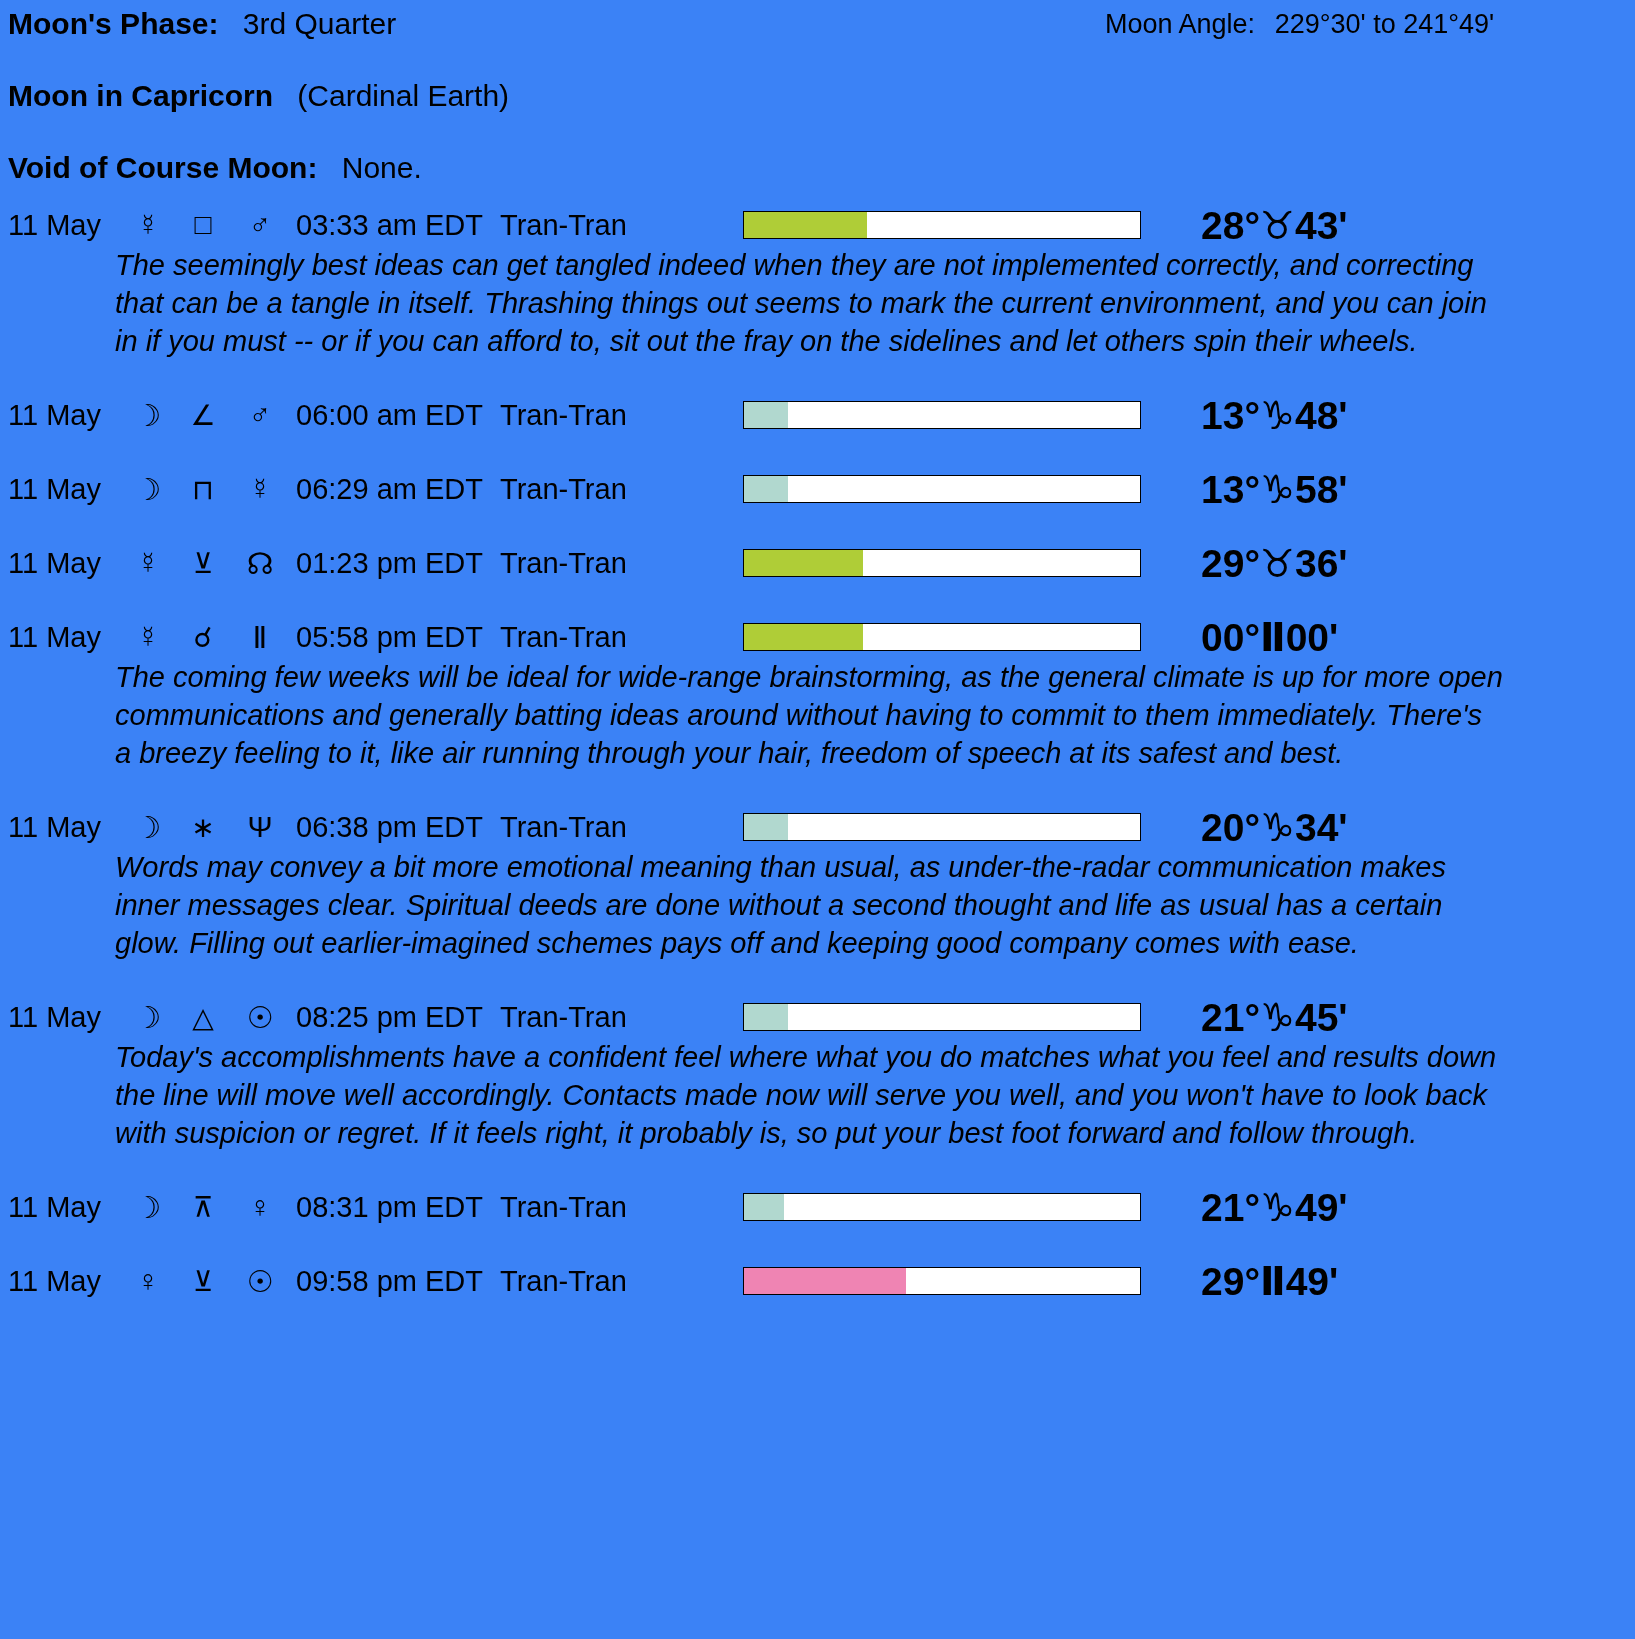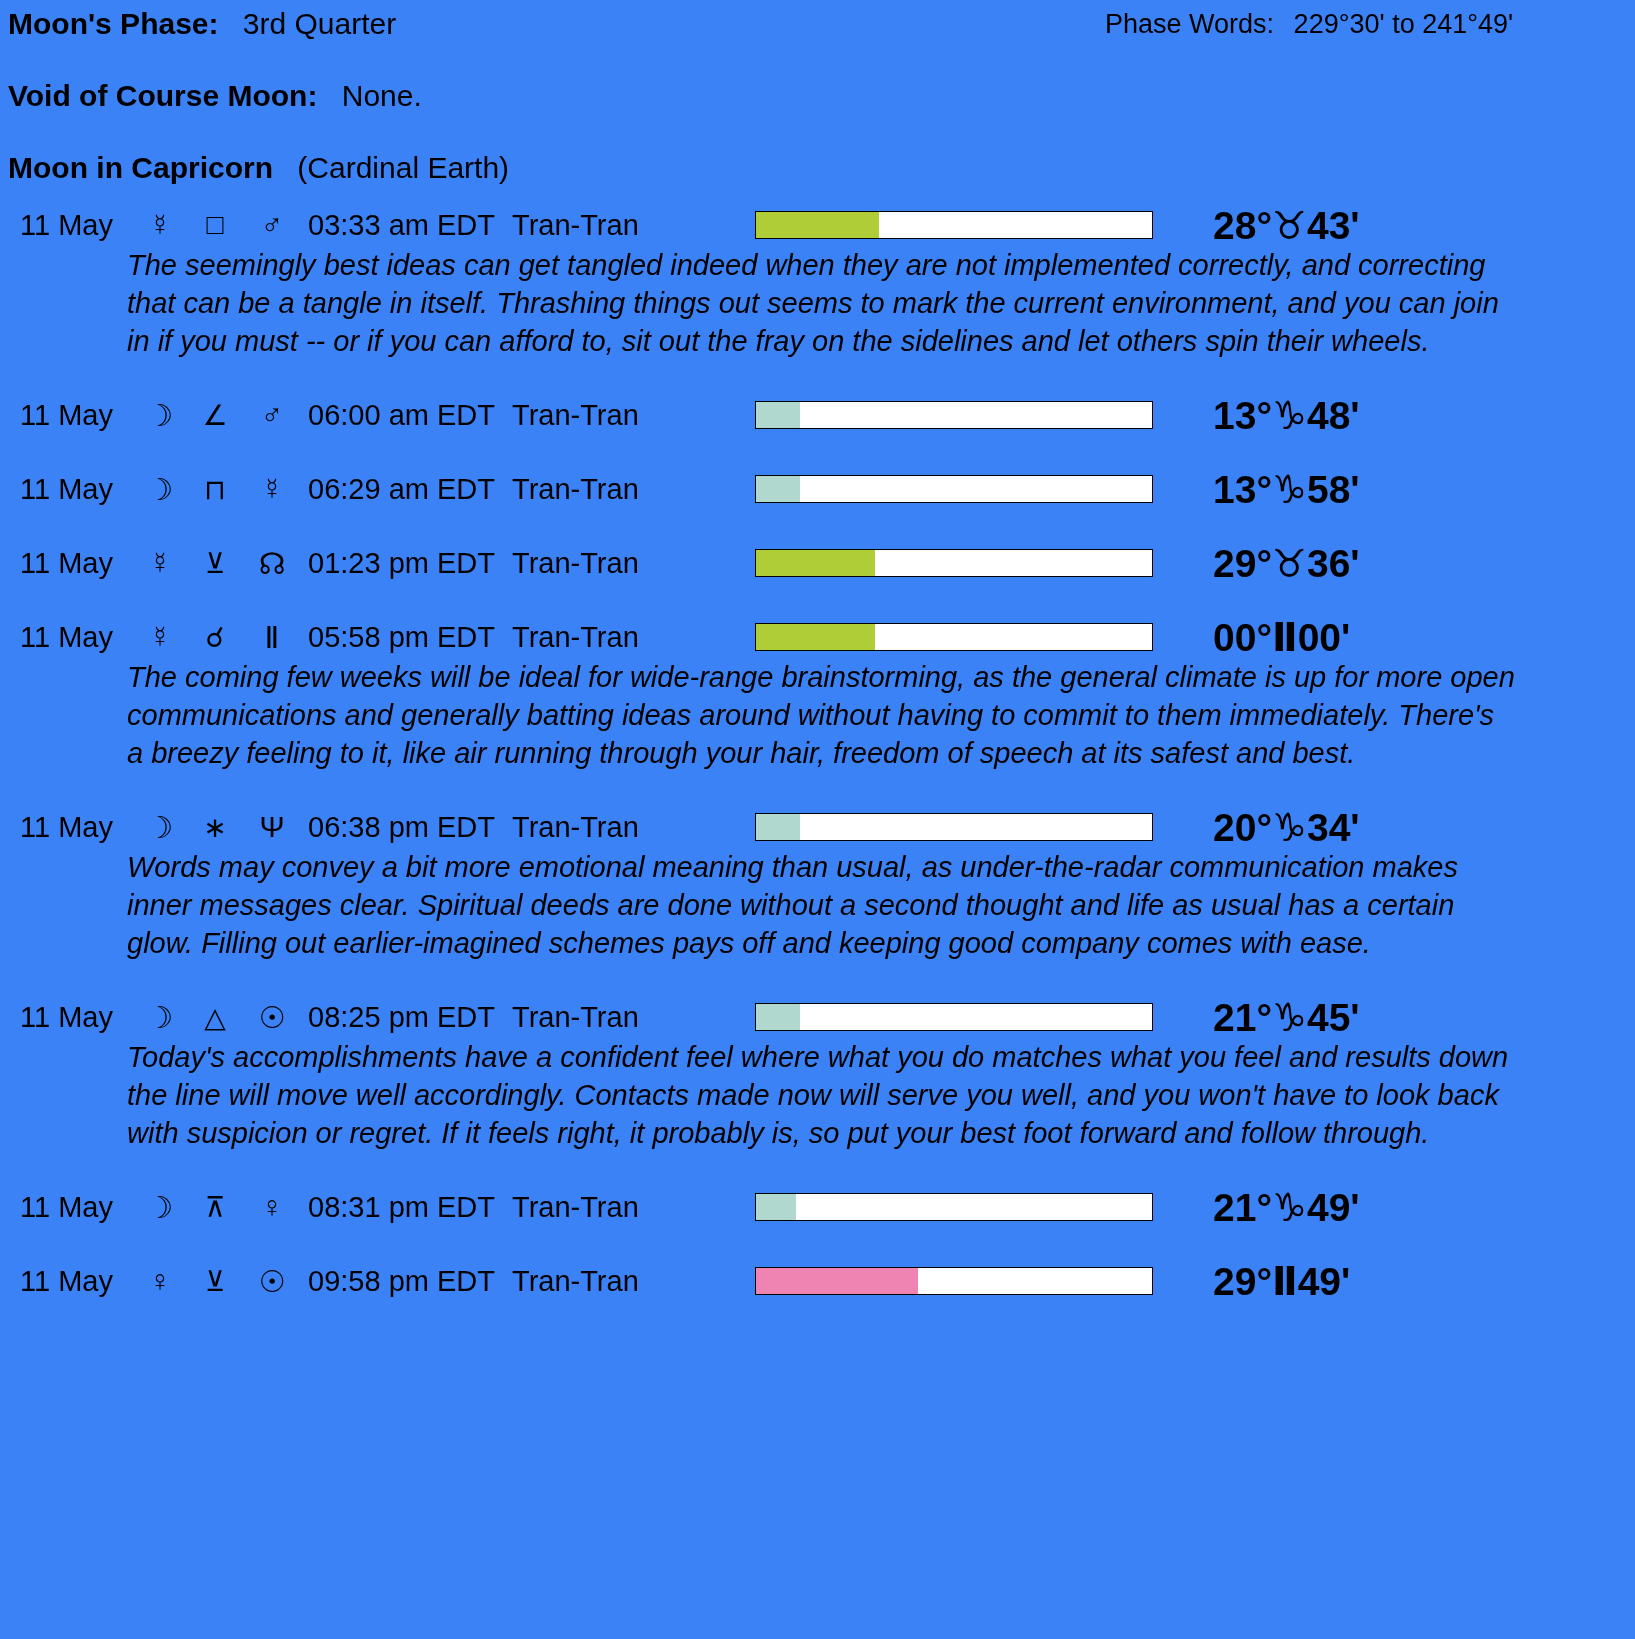--- a/index.html
+++ b/index.html
@@ -35,21 +35,21 @@
   }
   .phase-angle .pa-value { margin-left: 12px; }
   .aspects-title {
     width: 1520px;
     margin: 92px 0 0 0;
     text-align: center;
     font-size: 30px;
     font-weight: bold;
     line-height: 38px;
   }
-  .aspect-list { padding-left: 20px; }
+  .aspect-list { padding-left: 8px; }
   .aspect-block { margin-top: 36px; }
   .aspect-block.first { margin-top: 20px; }
   .aspect-row {
     display: flex;
     align-items: center;
     height: 38px;
     font-size: 29px;
     white-space: nowrap;
   }
   .col-date  { width: 112px; }
@@ -88,30 +88,30 @@
 <body>
 
 <div class="page">
 
   <div class="top-header">
     <div class="hdr-line">
       <span class="hdr-label">Moon's Phase:</span>
       <span class="hdr-value">3rd Quarter</span>
     </div>
     <div class="phase-angle">
-      <span>Phase Words:</span>
+      <span>Moon Angle:</span>
       <span class="pa-value">229°30' to 241°49'</span>
+    </div>
+    <div class="hdr-line">
+      <span class="hdr-label">Moon in Capricorn</span>
+      <span class="hdr-value">(Cardinal Earth)</span>
     </div>
     <div class="hdr-line">
       <span class="hdr-label">Void of Course Moon:</span>
       <span class="hdr-value">None.</span>
-    </div>
-    <div class="hdr-line">
-      <span class="hdr-label">Moon in Capricorn</span>
-      <span class="hdr-value">(Cardinal Earth)</span>
     </div>
   </div>
 
 
   <div class="aspect-list" id="aspect-list">
       <div class="aspect-block first">
         <div class="aspect-row">
           <span class="col-date">11 May</span>
           <span class="col-glyph g1">☿</span>
           <span class="col-glyph g2">□</span>

